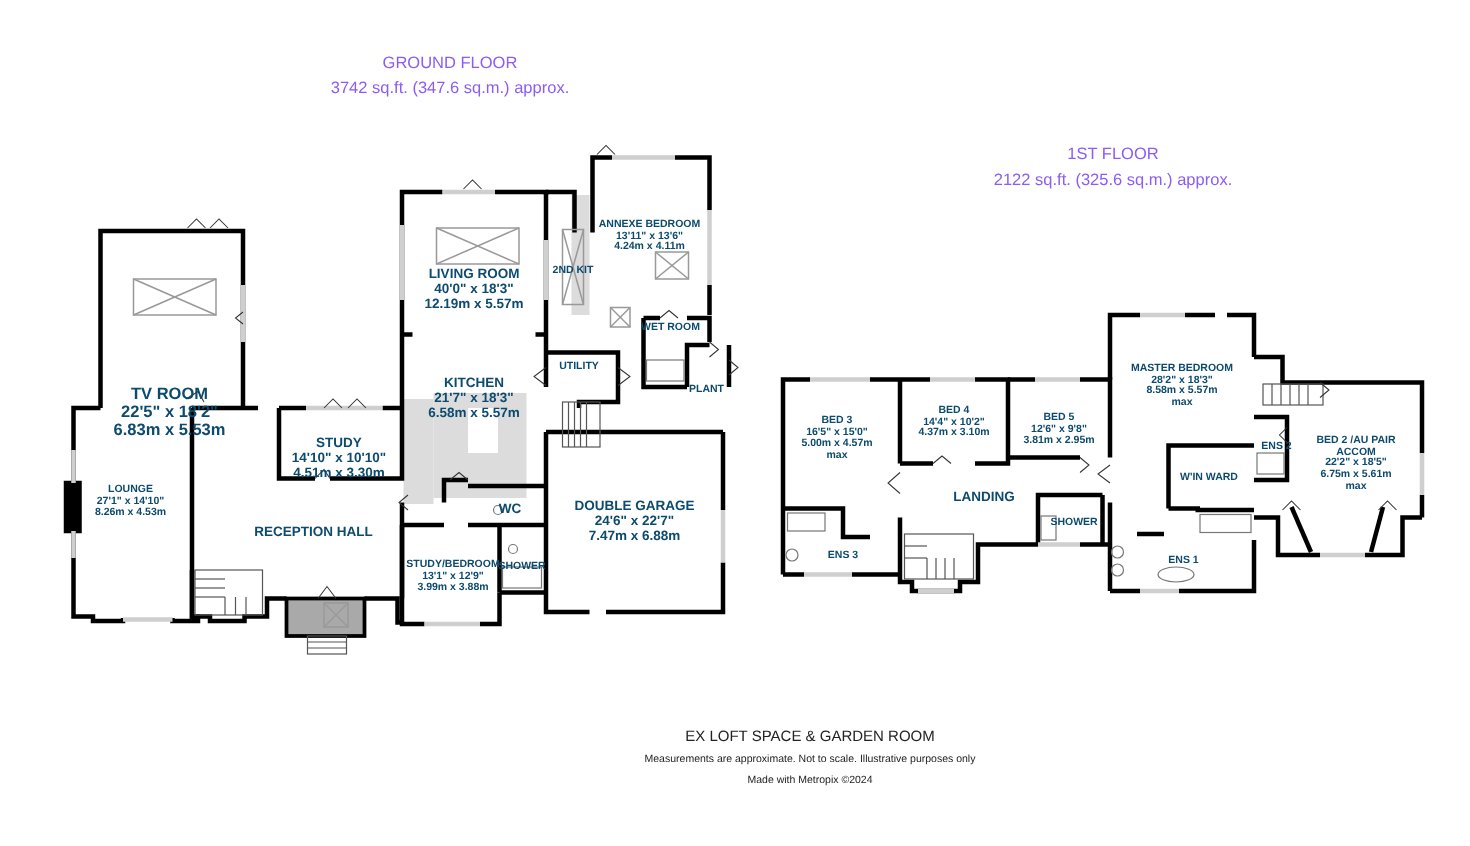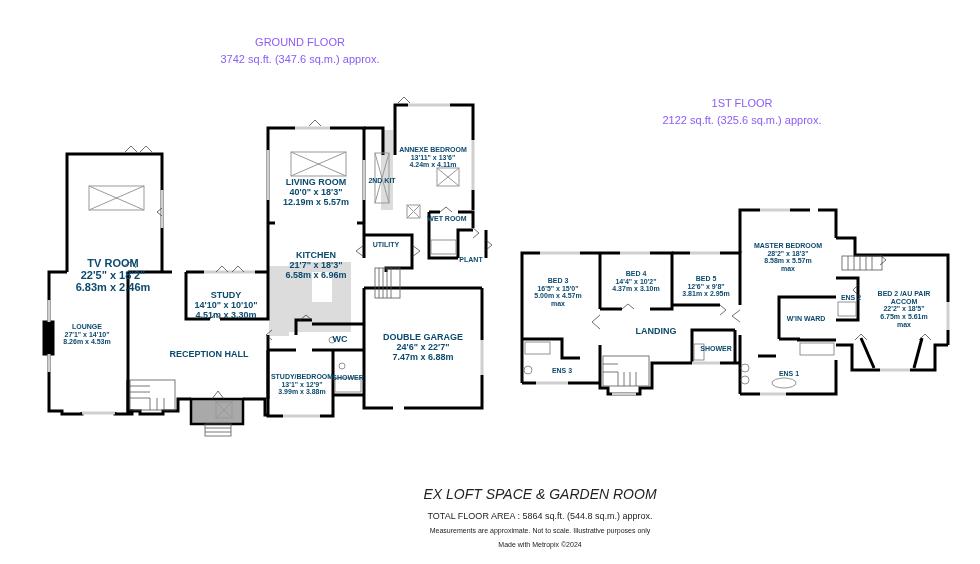--- a/index.html
+++ b/index.html
@@ -7,21 +7,21 @@
   .hdr { position:absolute; text-align:center; font-size:11px; line-height:17px; color:#8b5cf6; }
   .hdr .t { display:block; }
   svg { position:absolute; left:0; top:0; }
   .lbl { position:absolute; text-align:center; font-weight:bold; color:#0c4a6e; line-height:1.1; white-space:nowrap; transform:translate(-50%,0); }
   .lbl .n { display:block; }
   .lbl .d { display:block; }
   .s-lg .n { font-size:11px;margin-top:48px; } .s-lg .d { font-size:11px; }
   .s-md .n { font-size:9px; } .s-md .d { font-size:9px; }
   .s-sm .n { font-size:7px; } .s-sm .d { font-size:7px; }
   .foot { position:absolute; left:380px; width:320px; text-align:center; color:#222; }
-  .foot .a { display:block; font-size:14px; margin-top:0;font-style:italic; }
+  .foot .a { display:block; font-size:10px; margin-top:0; }
   .foot .b { display:block; font-size:9px; margin-top:9px; }
   .foot .c { display:block; font-size:7px; margin-top:5px; line-height:9px; }
 </style>
 </head>
 <body>
 
 <div class="hdr" style="left:150px; top:34px; width:300px;">
   <span class="t">GROUND FLOOR</span>
   <span class="t">3742 sq.ft. (347.6 sq.m.) approx.</span>
 </div>
@@ -261,21 +261,21 @@
     <path d="M858 285 l-5 5 l5 5"></path>
     <path d="M855 340 l6 -6 l6 6"></path>
     <path d="M919 340 l6 -6 l6 6"></path>
     <path d="M212 399 l6 -8 l6 8"></path>
   </g>
 </svg>
 
 <div class="lbl s-lg" style="left:113px; top:209px;">
   <span class="n">TV ROOM</span>
   <span class="d">22'5"  x 18'2"</span>
-  <span class="d">6.83m  x 2.46m</span>
+  <span class="d">6.83m  x 5.53m</span>
 </div>
 <div class="lbl s-sm" style="left:87px; top:323px;">
   <span class="n">LOUNGE</span>
   <span class="d">27'1"  x 14'10"</span>
   <span class="d">8.26m  x 4.53m</span>
 </div>
 <div class="lbl s-md" style="left:226px; top:291px;">
   <span class="n">STUDY</span>
   <span class="d">14'10"  x 10'10"</span>
   <span class="d">4.51m  x 3.30m</span>
@@ -284,21 +284,21 @@
   <span class="n">RECEPTION HALL</span>
 </div>
 <div class="lbl s-md" style="left:316px; top:178px;">
   <span class="n">LIVING ROOM</span>
   <span class="d">40'0"  x 18'3"</span>
   <span class="d">12.19m  x 5.57m</span>
 </div>
 <div class="lbl s-md" style="left:316px; top:251px;">
   <span class="n">KITCHEN</span>
   <span class="d">21'7"  x 18'3"</span>
-  <span class="d">6.58m  x 6.96m</span>
+  <span class="d">6.58m  x 5.57m</span>
 </div>
 <div class="lbl s-sm" style="left:382px; top:177px;">
   <span class="n">2ND KIT</span>
 </div>
 <div class="lbl s-sm" style="left:433px; top:146px;">
   <span class="n">ANNEXE BEDROOM</span>
   <span class="d">13'11"  x 13'6"</span>
   <span class="d">4.24m  x 4.11m</span>
 </div>
 <div class="lbl s-sm" style="left:447px; top:215px; font-size:6px;">
@@ -369,16 +369,15 @@
 </div>
 <div class="lbl s-sm" style="left:904px; top:290px; white-space:normal; width:70px;">
   <span class="n">BED 2 /AU PAIR ACCOM</span>
   <span class="d">22'2"  x 18'5"</span>
   <span class="d">6.75m  x 5.61m</span>
   <span class="d">max</span>
 </div>
 
 <div class="foot" style="top:486px;">
   <span class="a">EX LOFT SPACE &amp; GARDEN ROOM</span>
-  <span class="b">TOTAL FLOOR AREA : 5864 sq.ft. (544.8 sq.m.) approx.</span>
   <span class="c">Measurements are approximate.  Not to scale.  Illustrative purposes only</span>
   <span class="c">Made with Metropix ©2024</span>
 </div>
 
 </body></html>

